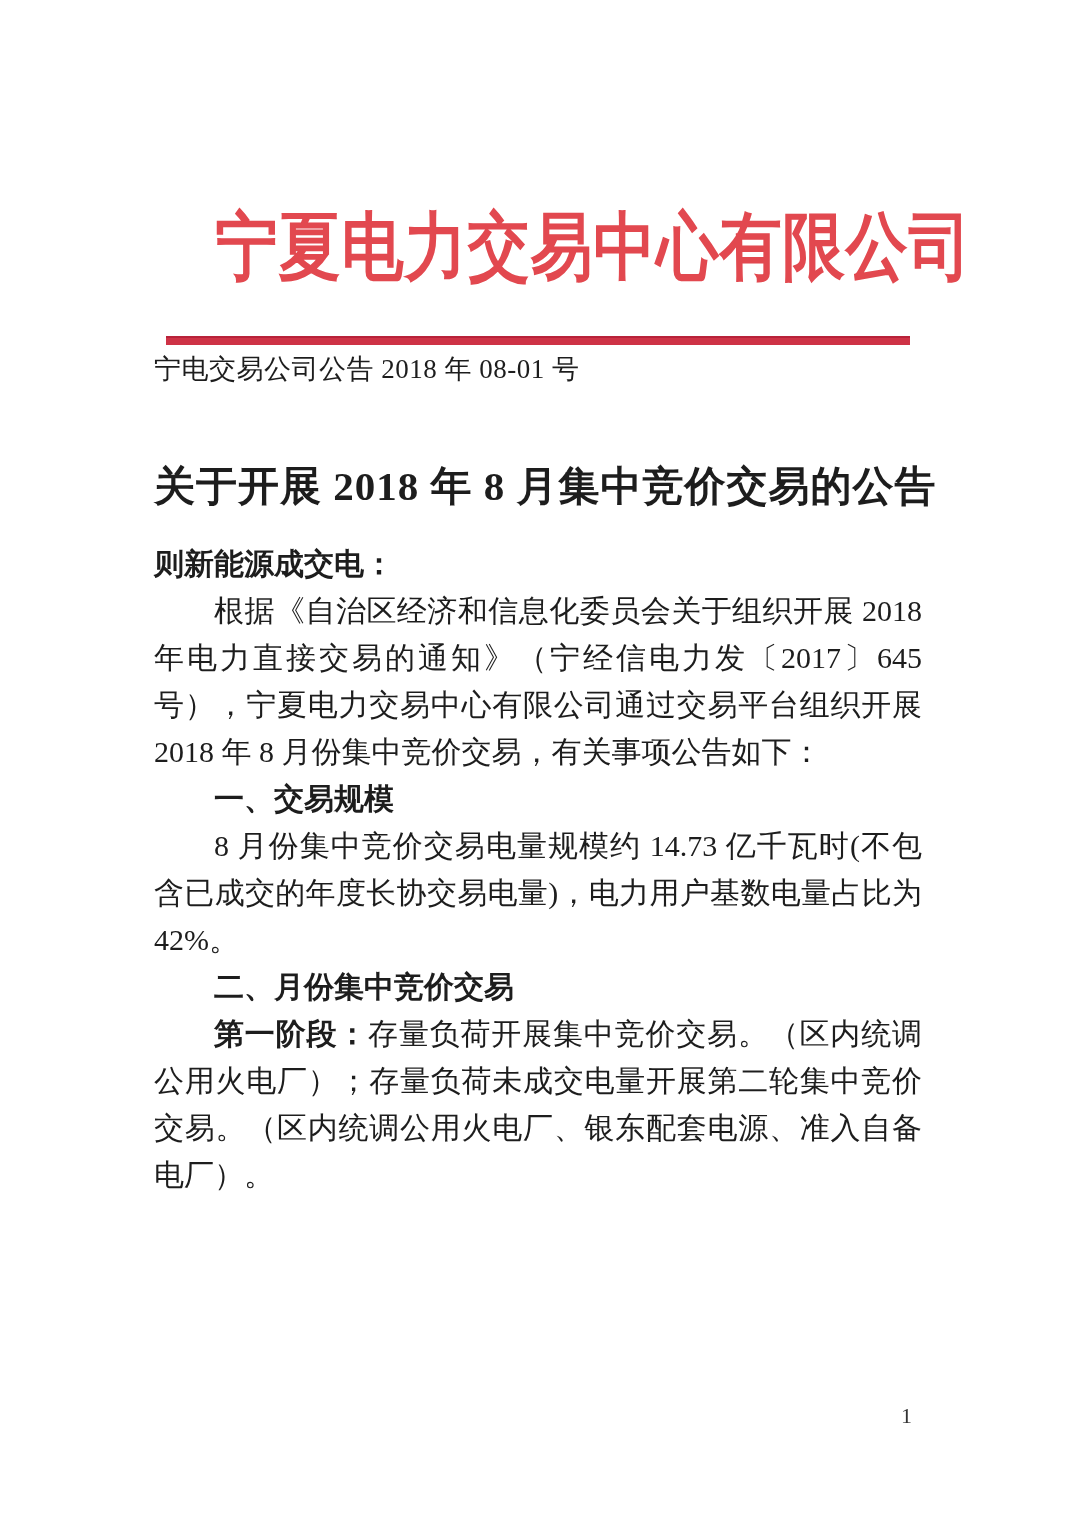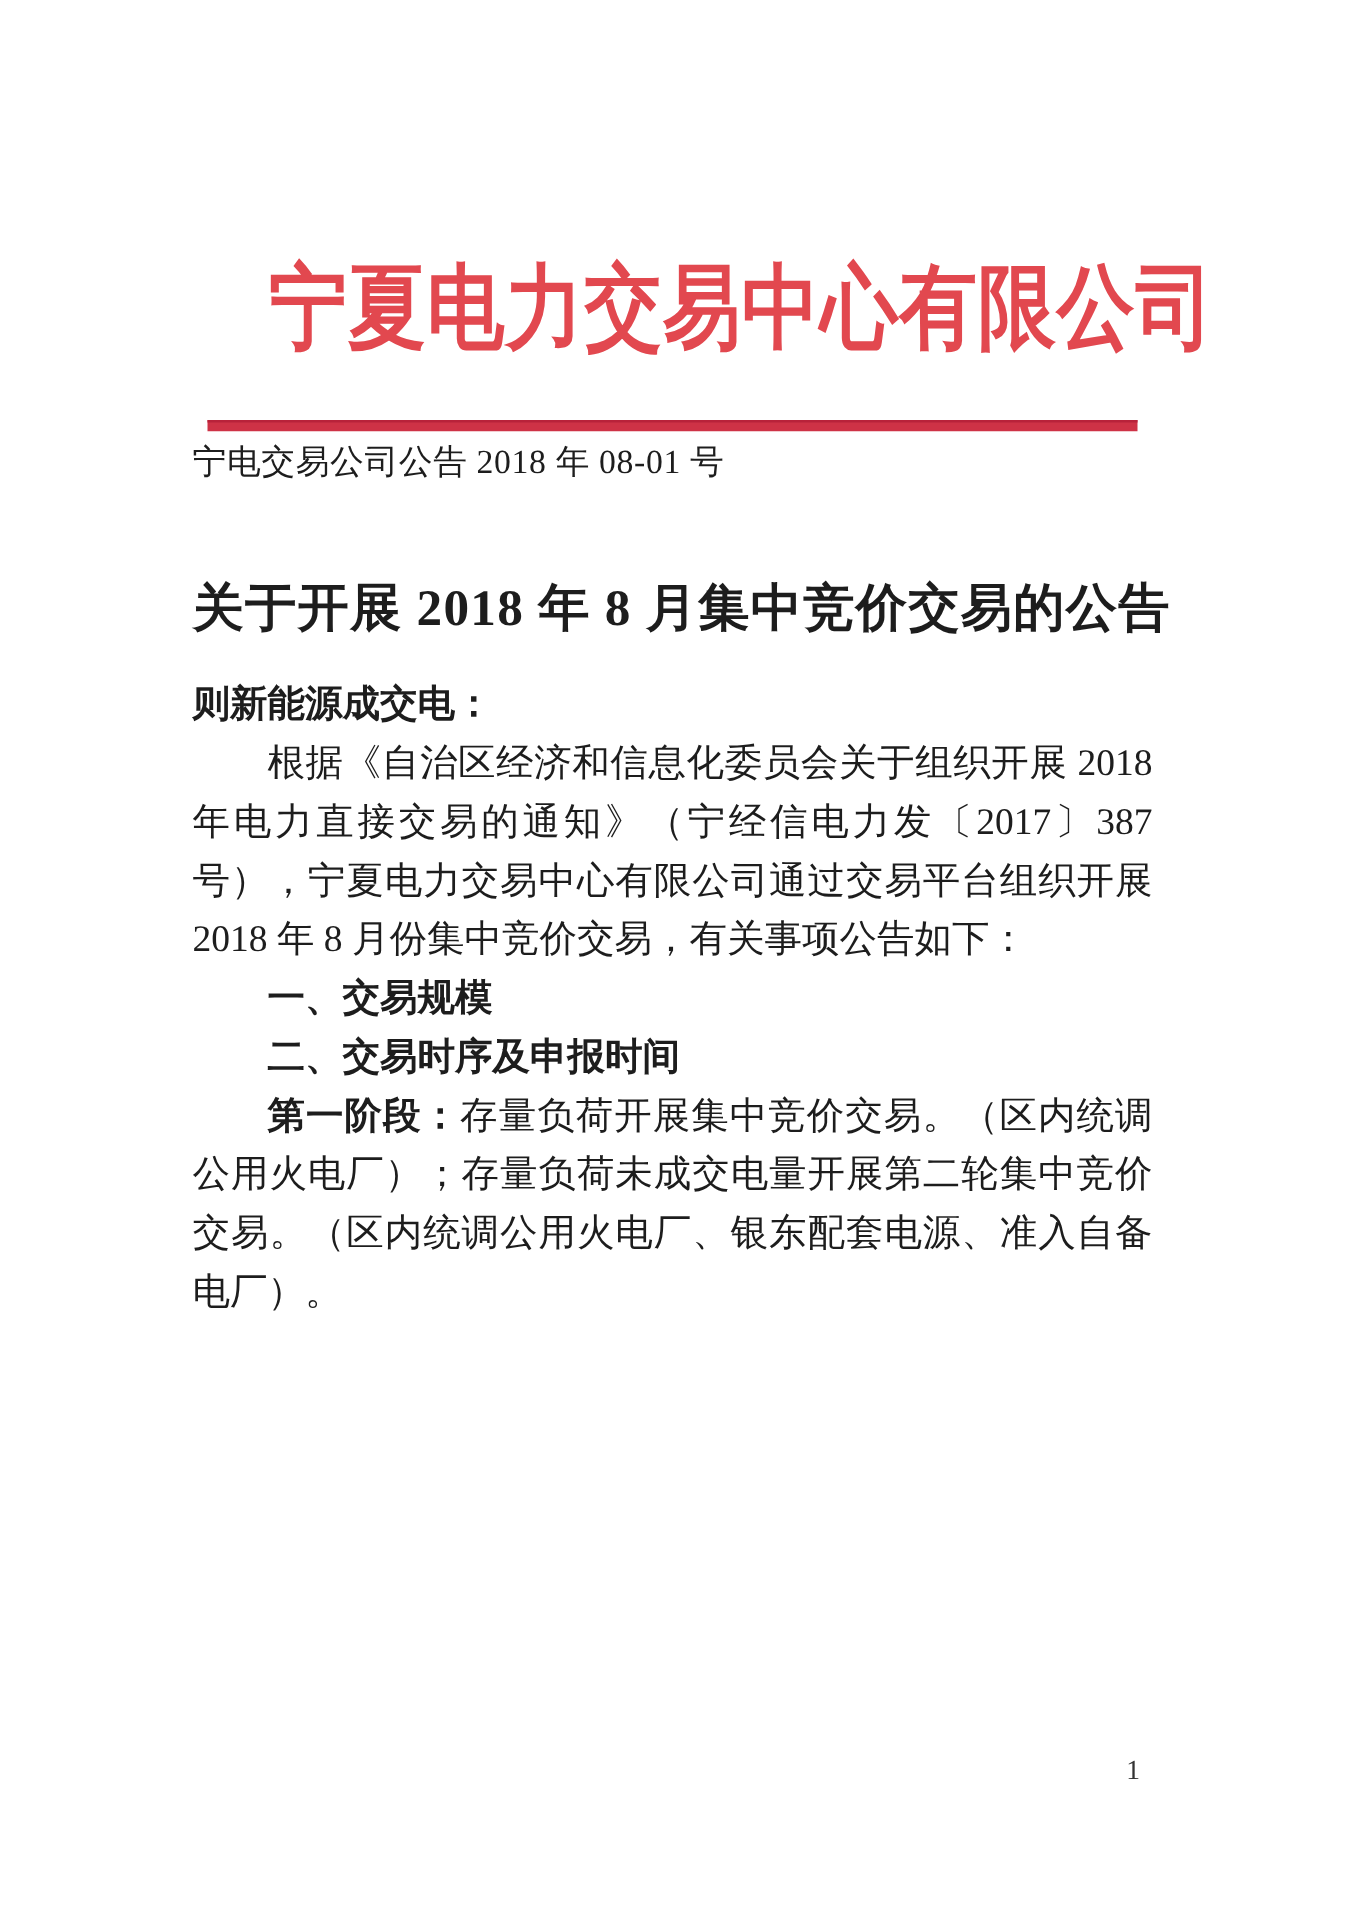--- a/index.html
+++ b/index.html
@@ -84,23 +84,24 @@
     <header>
       <h1 class="letterhead">宁夏电力交易中心有限公司</h1>
       <div class="red-rule"></div>
       <div class="doc-number">宁电交易公司公告 2018 年 08-01 号</div>
     </header>
 
     <main>
       <h2 class="doc-title">关于开展 2018 年 8 月集中竞价交易的公告</h2>
       <section class="body-text" id="paragraphs">
           <p class="para"><span class="b">则新能源成交电：</span></p>
-          <p class="para indent"><span>根据《自治区经济和信息化委员会关于组织开展 2018 年电力直接交易的通知》（宁经信电力发〔2017〕387 号），宁夏电力交易中心有限公司通过交易平台组织开展 2018 年 8 月份集中竞价交易，有关事项公告如下：</span></p>
+          <p class="para indent"><span>根据《自治区经济和信息化委员会关于组织开展 2018 年电力直接交易的通知》（宁经信电力发〔2017〕645 号），宁夏电力交易中心有限公司通过交易平台组织开展 2018 年 8 月份集中竞价交易，有关事项公告如下：</span></p>
           <p class="para indent"><span class="b">一、交易规模</span></p>
-          <p class="para indent"><span class="b">二、交易时序及申报时间</span></p>
+          <p class="para indent"><span>8 月份集中竞价交易电量规模约 14.73 亿千瓦时(不包含已成交的年度长协交易电量)，电力用户基数电量占比为 42%。</span></p>
+          <p class="para indent"><span class="b">二、月份集中竞价交易</span></p>
           <p class="para indent"><span class="b">第一阶段：</span><span>存量负荷开展集中竞价交易。（区内统调公用火电厂）；存量负荷未成交电量开展第二轮集中竞价交易。（区内统调公用火电厂、银东配套电源、准入自备电厂）。</span></p>
         </section>
     </main>
 
   </div>
 
   <div class="page-number">1</div>
 </div>
 
 </body></html>

